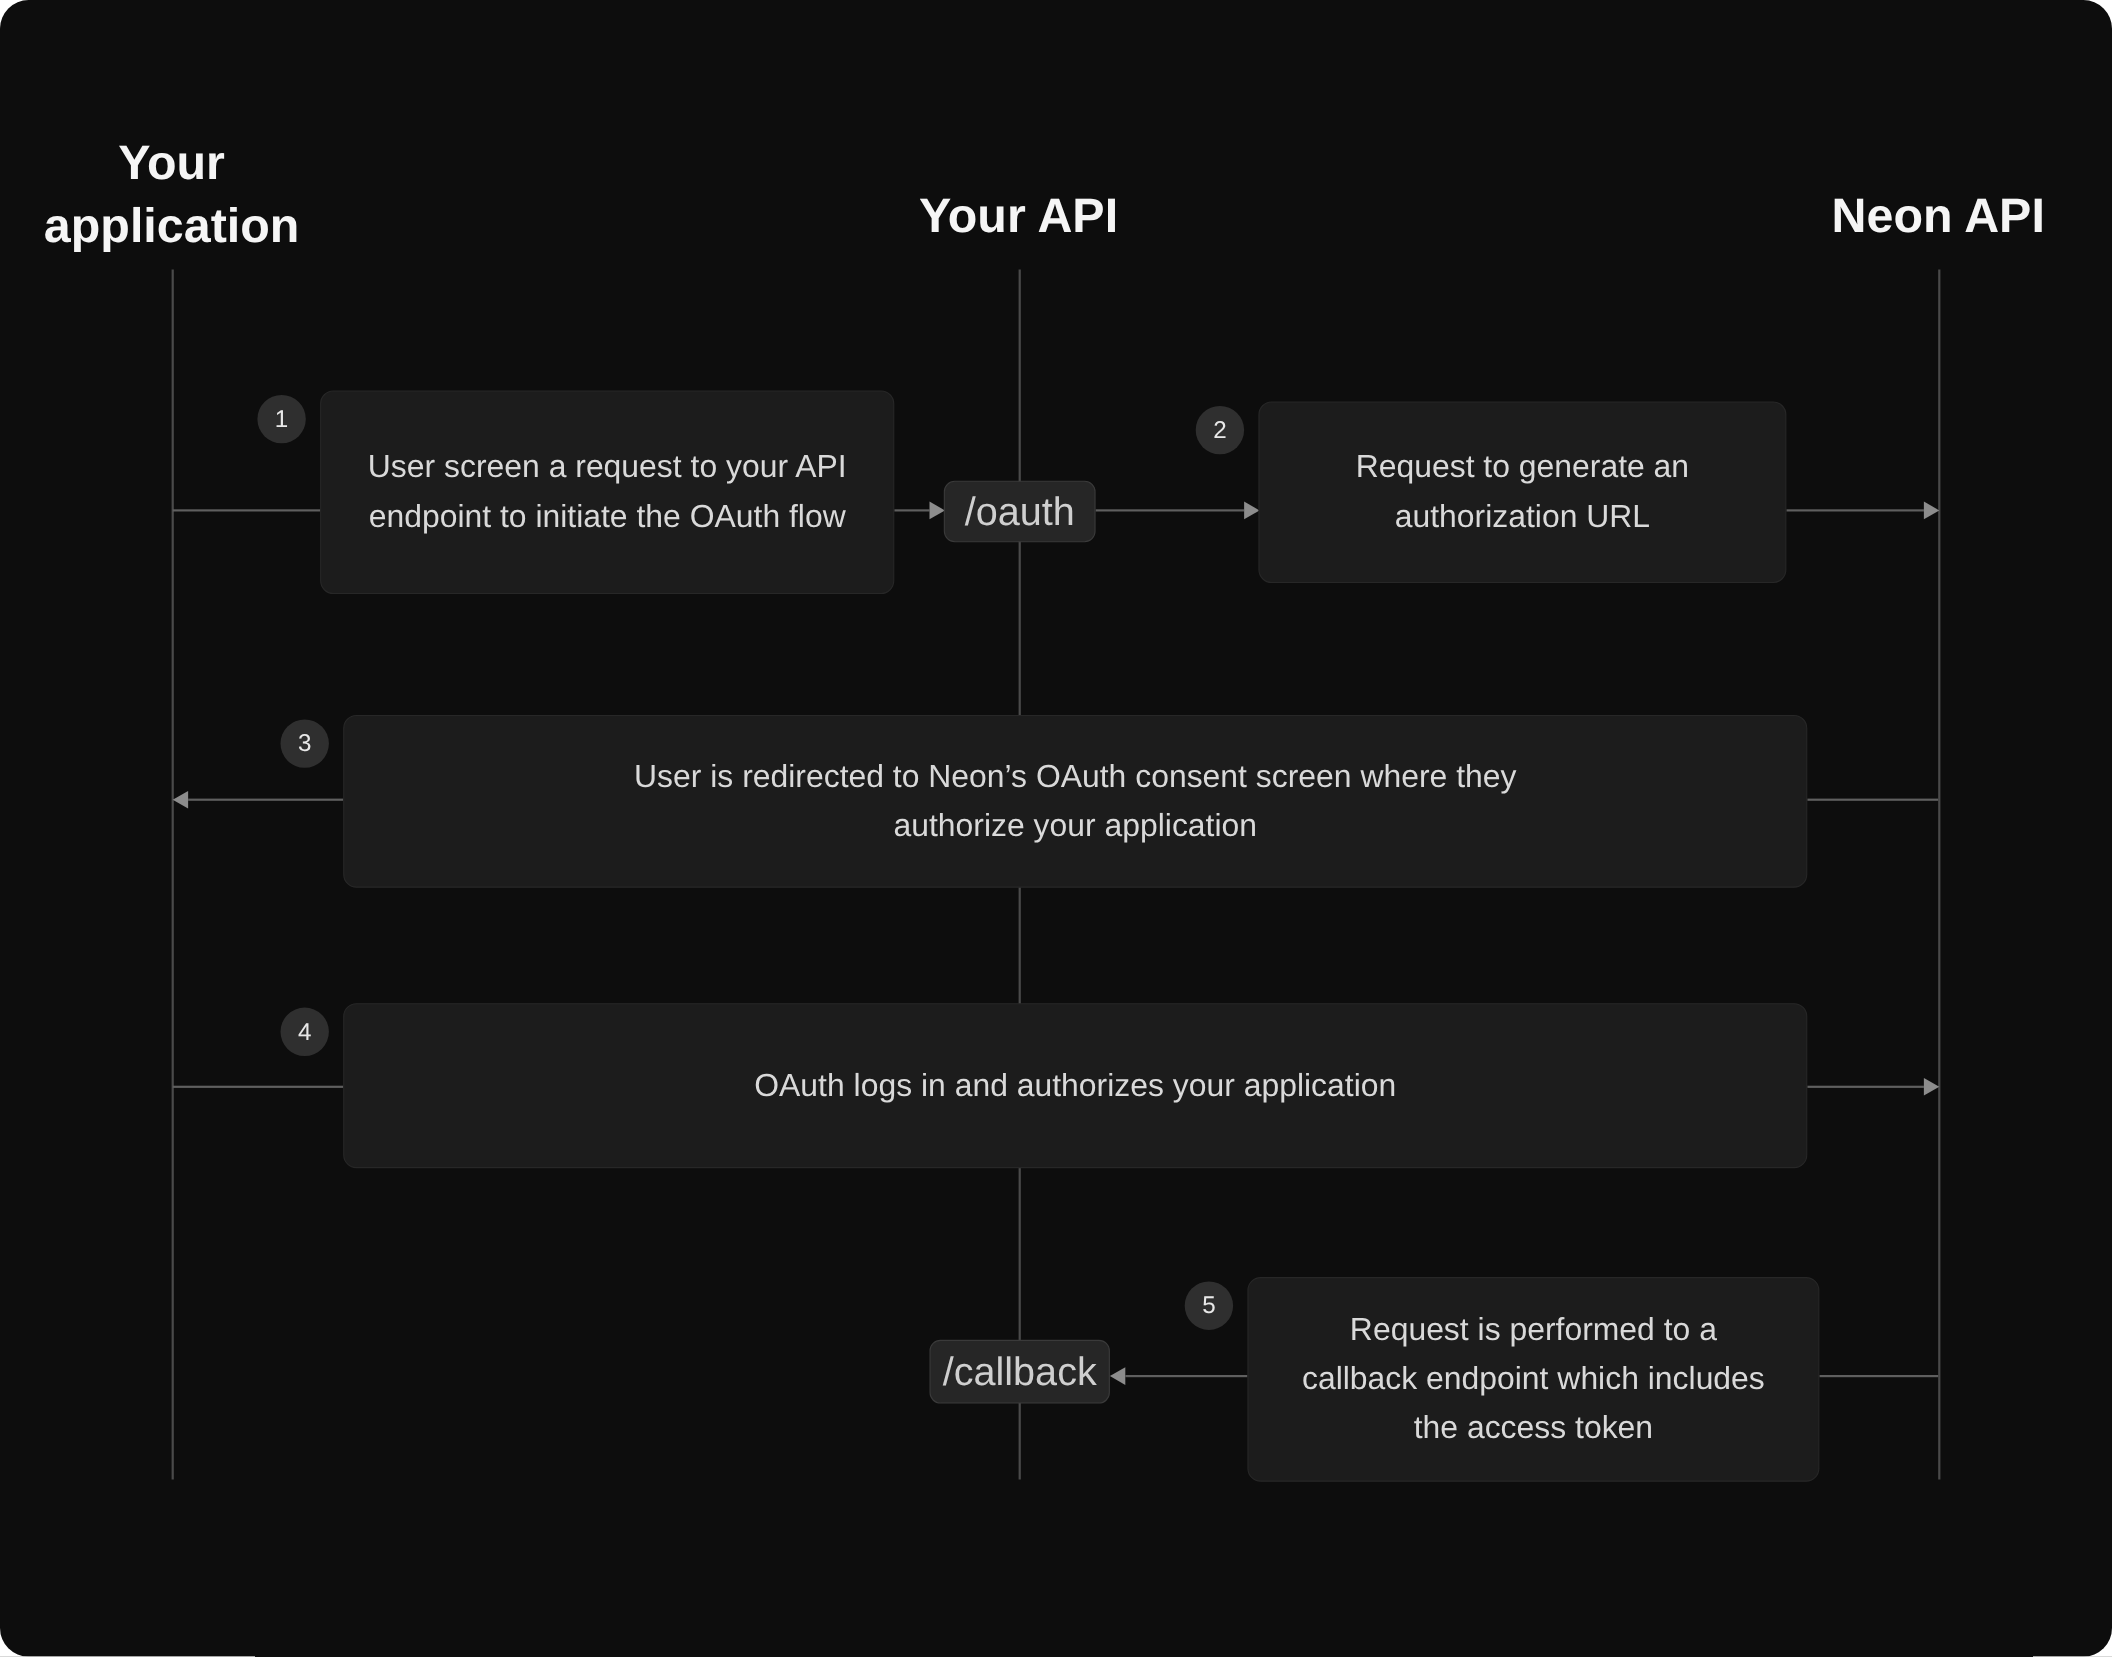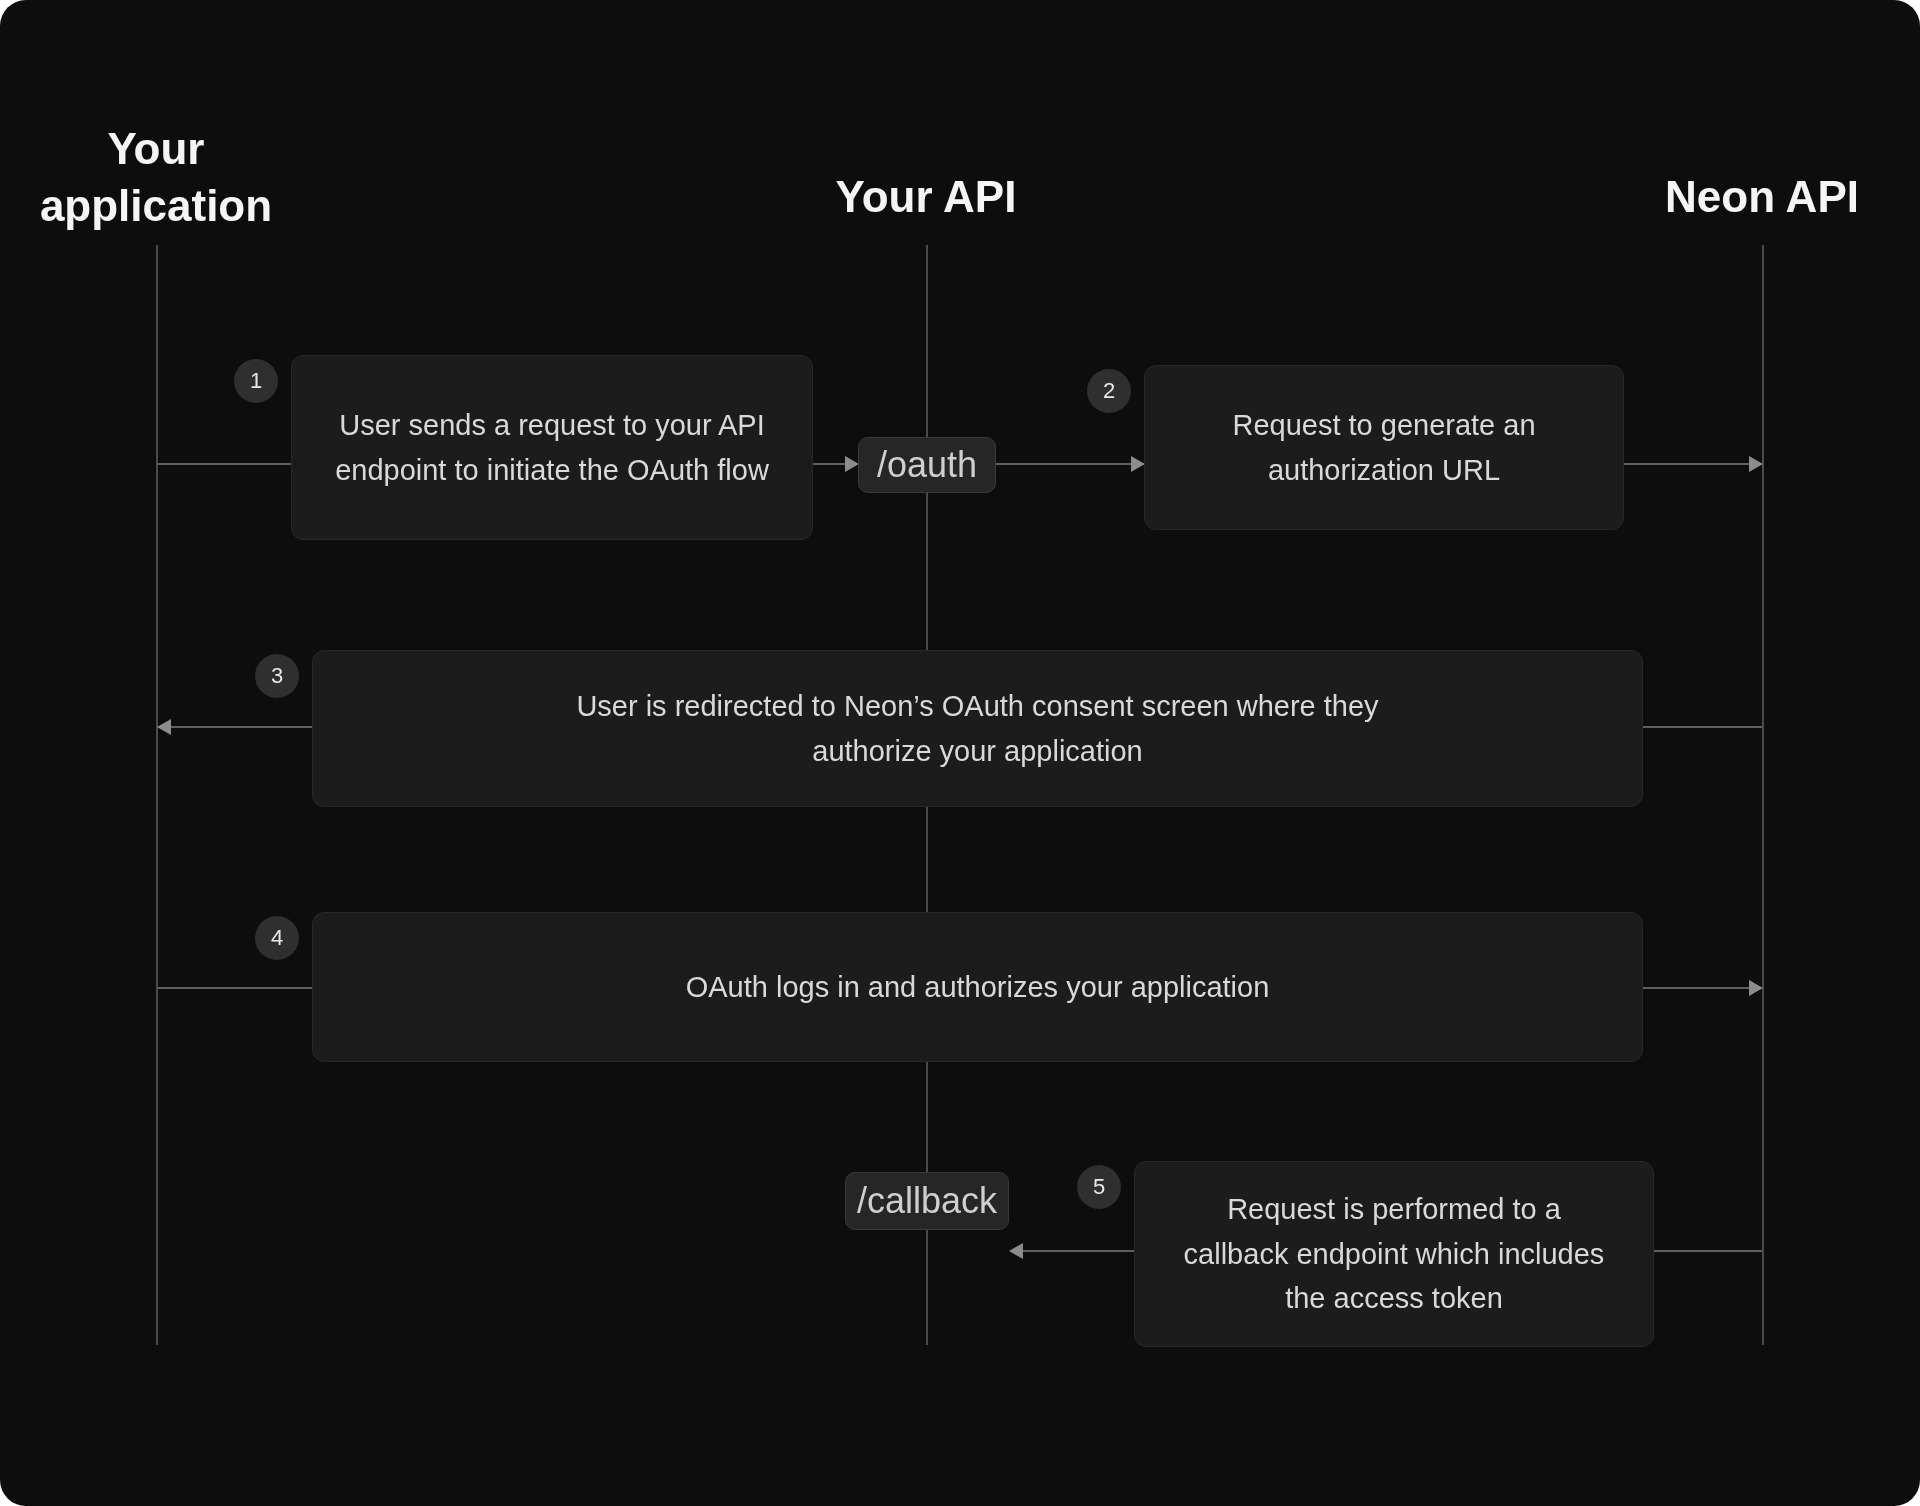--- a/index.html
+++ b/index.html
@@ -85,21 +85,21 @@
     position:absolute;
     background:var(--pill-bg);
     border:1px solid var(--pill-border);
     border-radius:10px;
     color:#cfcfcf;
     font-size:36px;
     display:flex;align-items:center;justify-content:center;
     box-sizing:border-box;
   }
   .pill.oauth{left:858px;top:437px;width:138px;height:56px;}
-  .pill.callback{left:845px;top:1172px;width:164px;height:58px;}
+  .pill.callback{left:845px;top:1218px;width:164px;height:58px;}
 </style>
 </head>
 <body>
 
 <div class="canvas">
 
   <div class="lane-header app">Your application</div>
   <div class="lane-header neon">Neon API</div>
   <div class="lane-header api">Your API</div>
 
@@ -122,21 +122,21 @@
   <div class="hline" style="left:157px;top:987px;width:155px;"></div>
   <div class="hline" style="left:1643px;top:987px;width:106px;"></div>
   <div class="arr right" style="left:1749px;top:980px;"></div>
 
   <div class="arr left" style="left:1009px;top:1243px;"></div>
   <div class="hline" style="left:1023px;top:1250px;width:111px;"></div>
   <div class="hline" style="left:1654px;top:1250px;width:108px;"></div>
 
   <div class="box s1">
     <div class="badge">1</div>
-    <div class="inner">User sends a request to your API endpoint to initiate the OAuth flow</div>
+    <div class="inner">User screen a request to your API endpoint to initiate the OAuth flow</div>
   </div>
 
   <div class="box s2">
     <div class="badge">2</div>
     <div class="inner">Request to generate an authorization URL</div>
   </div>
 
   <div class="box s3">
     <div class="badge">3</div>
     <div class="inner">User is redirected to Neon’s OAuth consent screen where they authorize your application</div>

